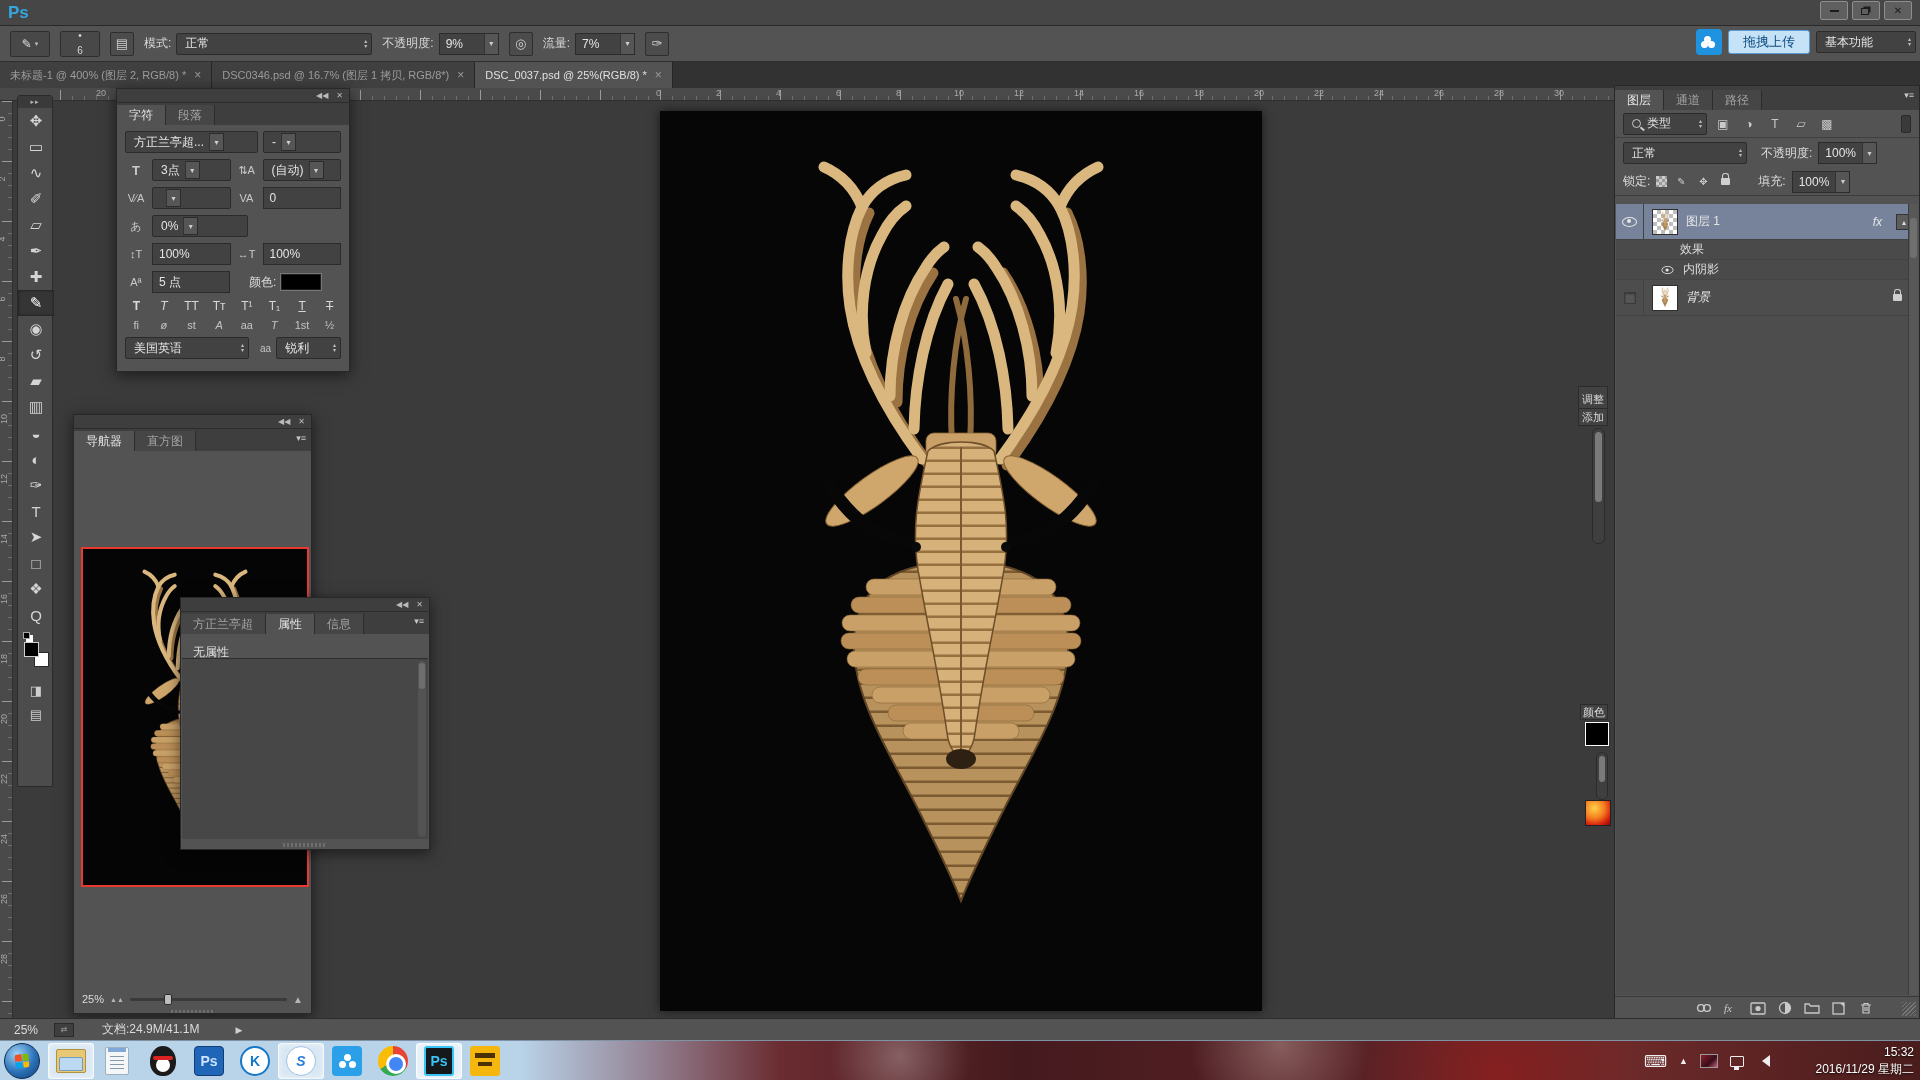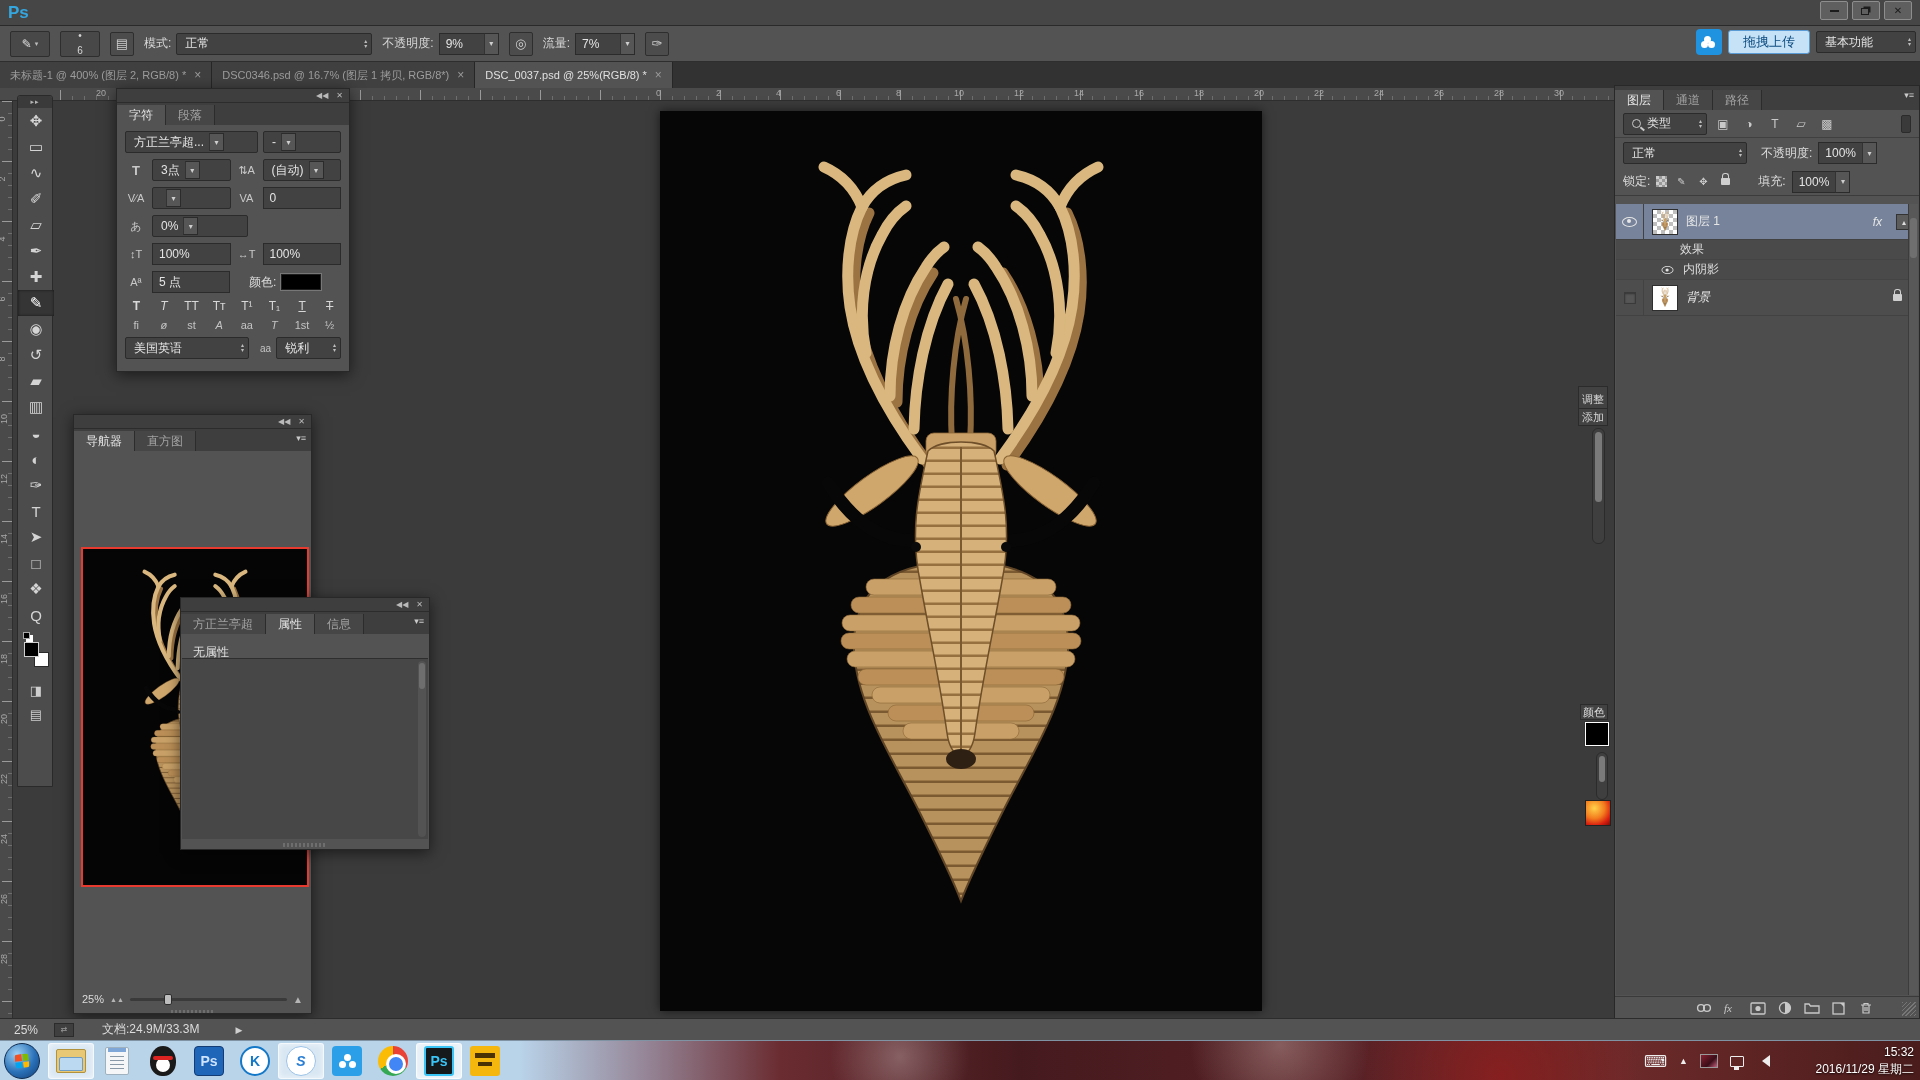--- a/index.html
+++ b/index.html
@@ -752,21 +752,21 @@
       <svg width="18" height="16" viewBox="0 0 18 16">
         <path d="M4 5 h10 M6 5 v8 h6 V5 M8 7 v4 M10 7 v4 M7 5 V3.5 h4 V5" fill="none" stroke="#c9c9c9" stroke-width="1.2"></path>
       </svg>
       <div id="dock-grip"></div>
     </div>
   </div>
 
   <div id="statusbar">
     <span id="status-zoom">25%</span>
     <div id="status-iconbox">⇄</div>
-    <span>文档:24.9M/33.3M</span>
+    <span>文档:24.9M/41.1M</span>
     <span id="status-play">▶</span>
   </div>
 
   <div id="taskbar">
     <div id="start-orb">
       <div id="start-flag">
           <i></i>
           <i></i>
           <i></i>
           <i></i>

